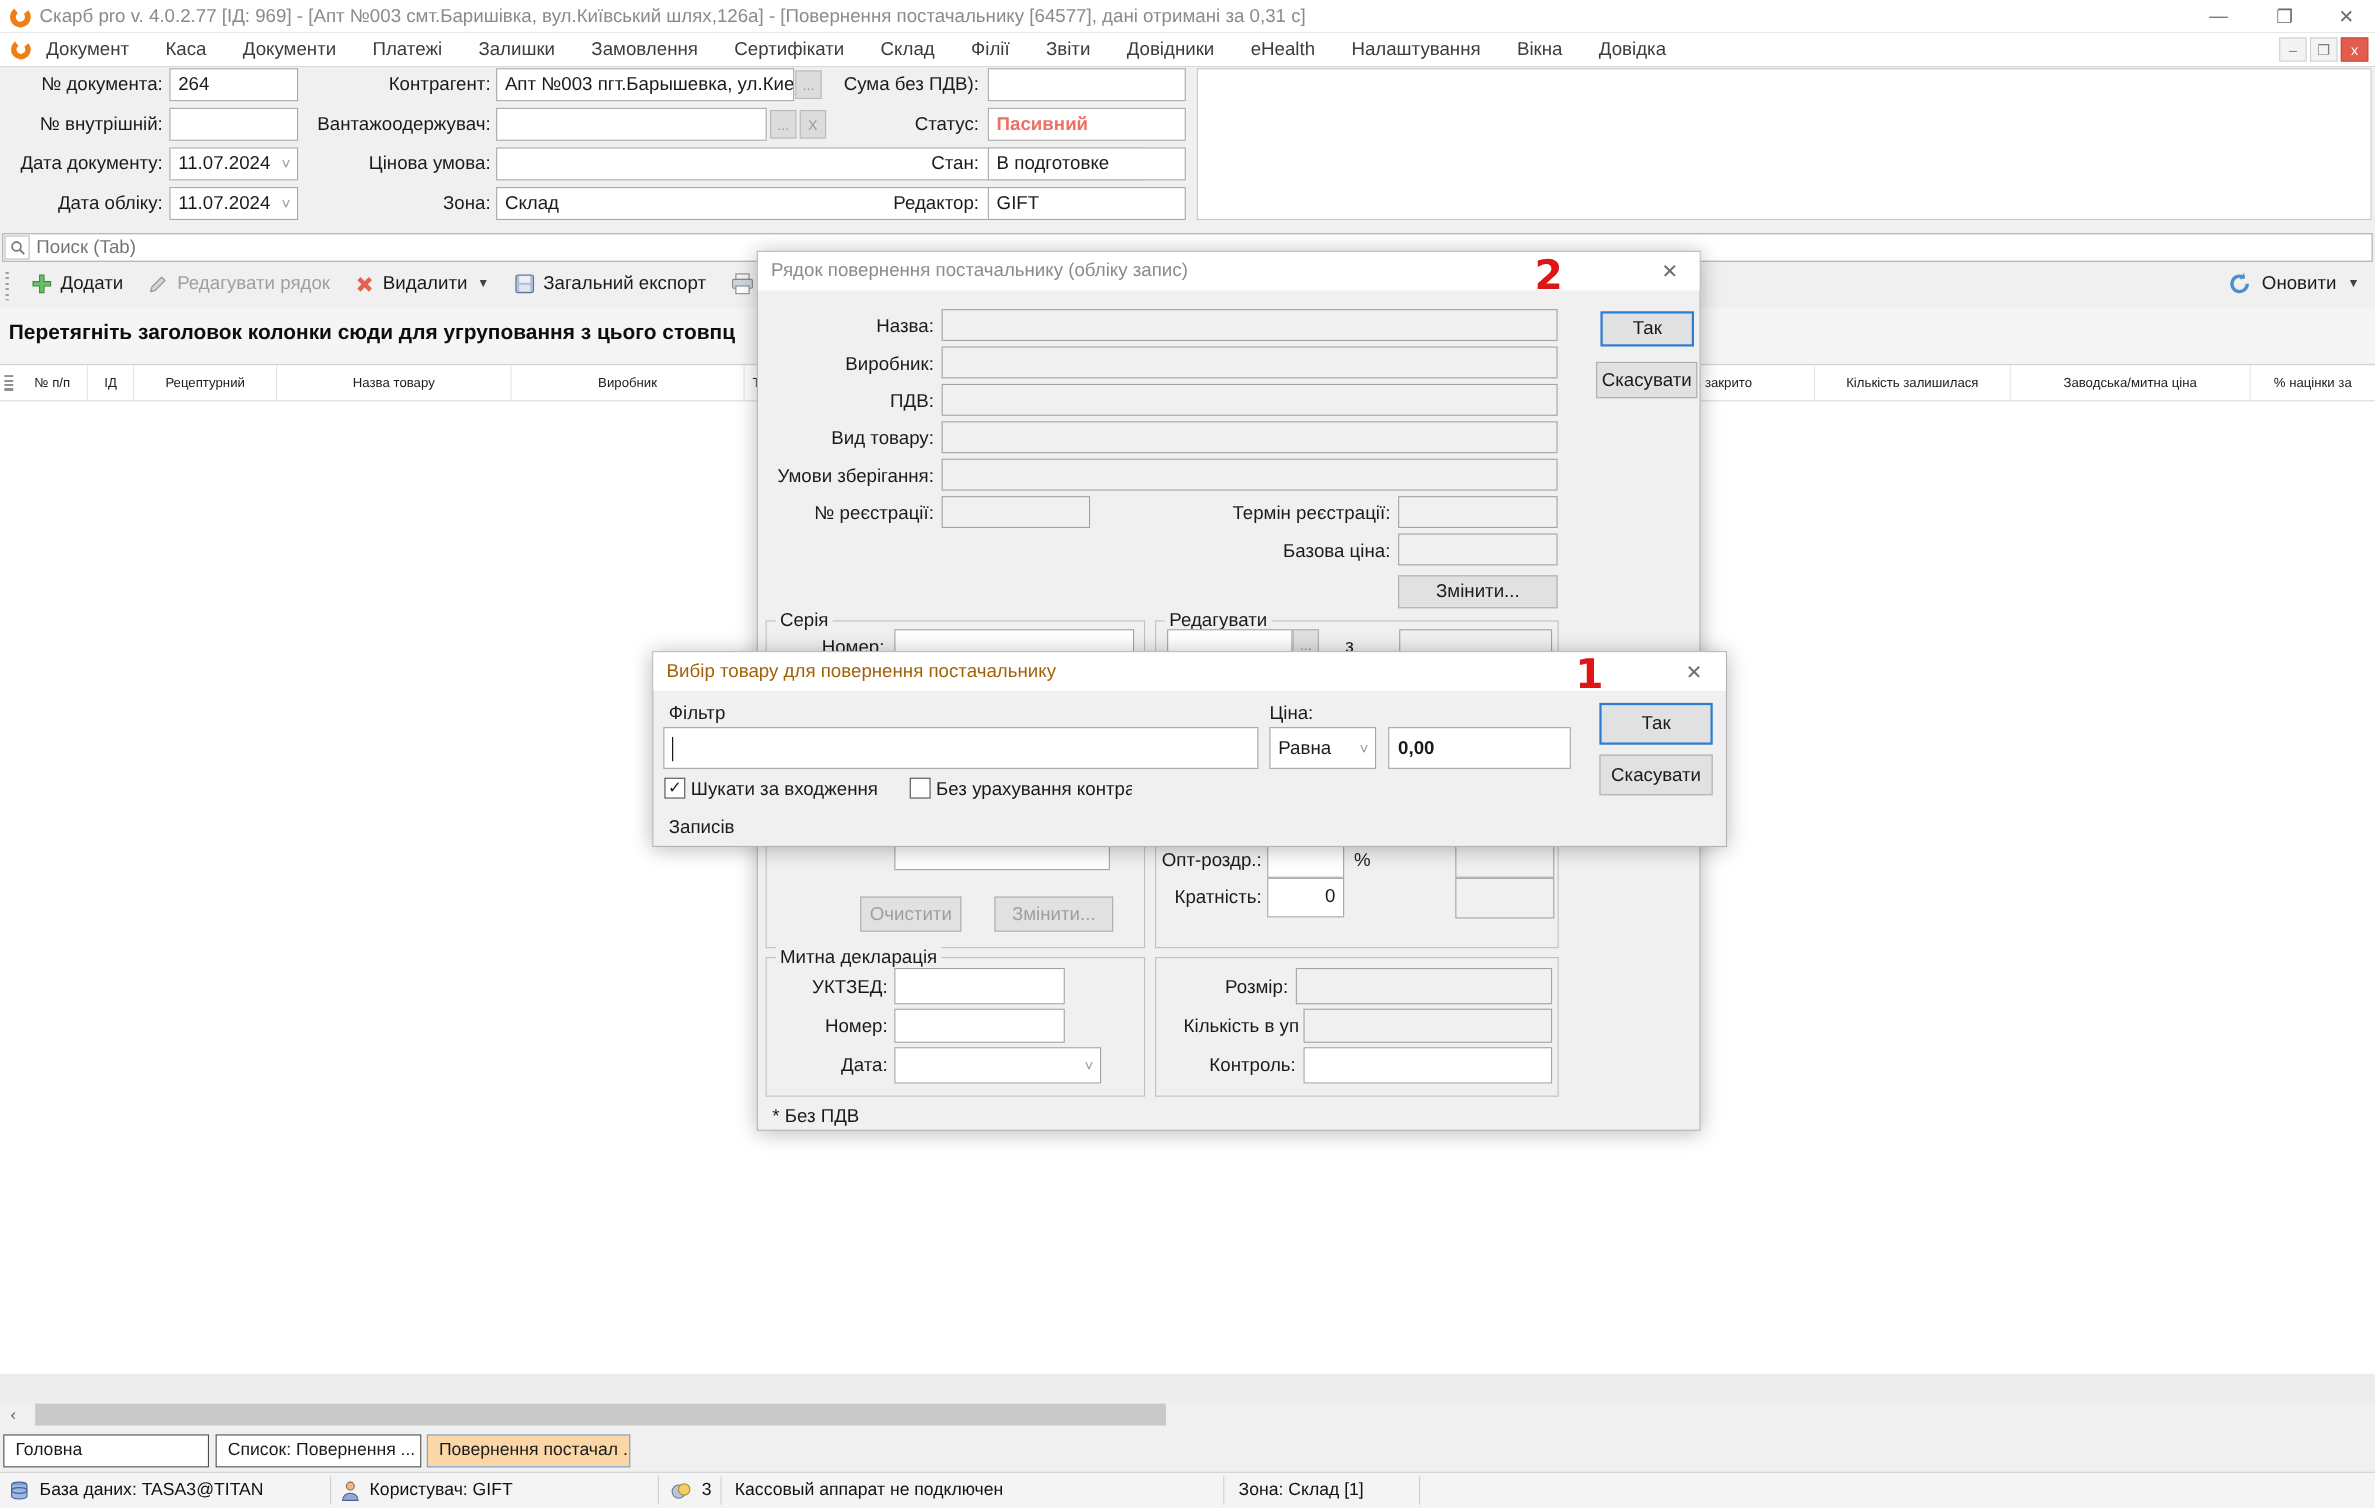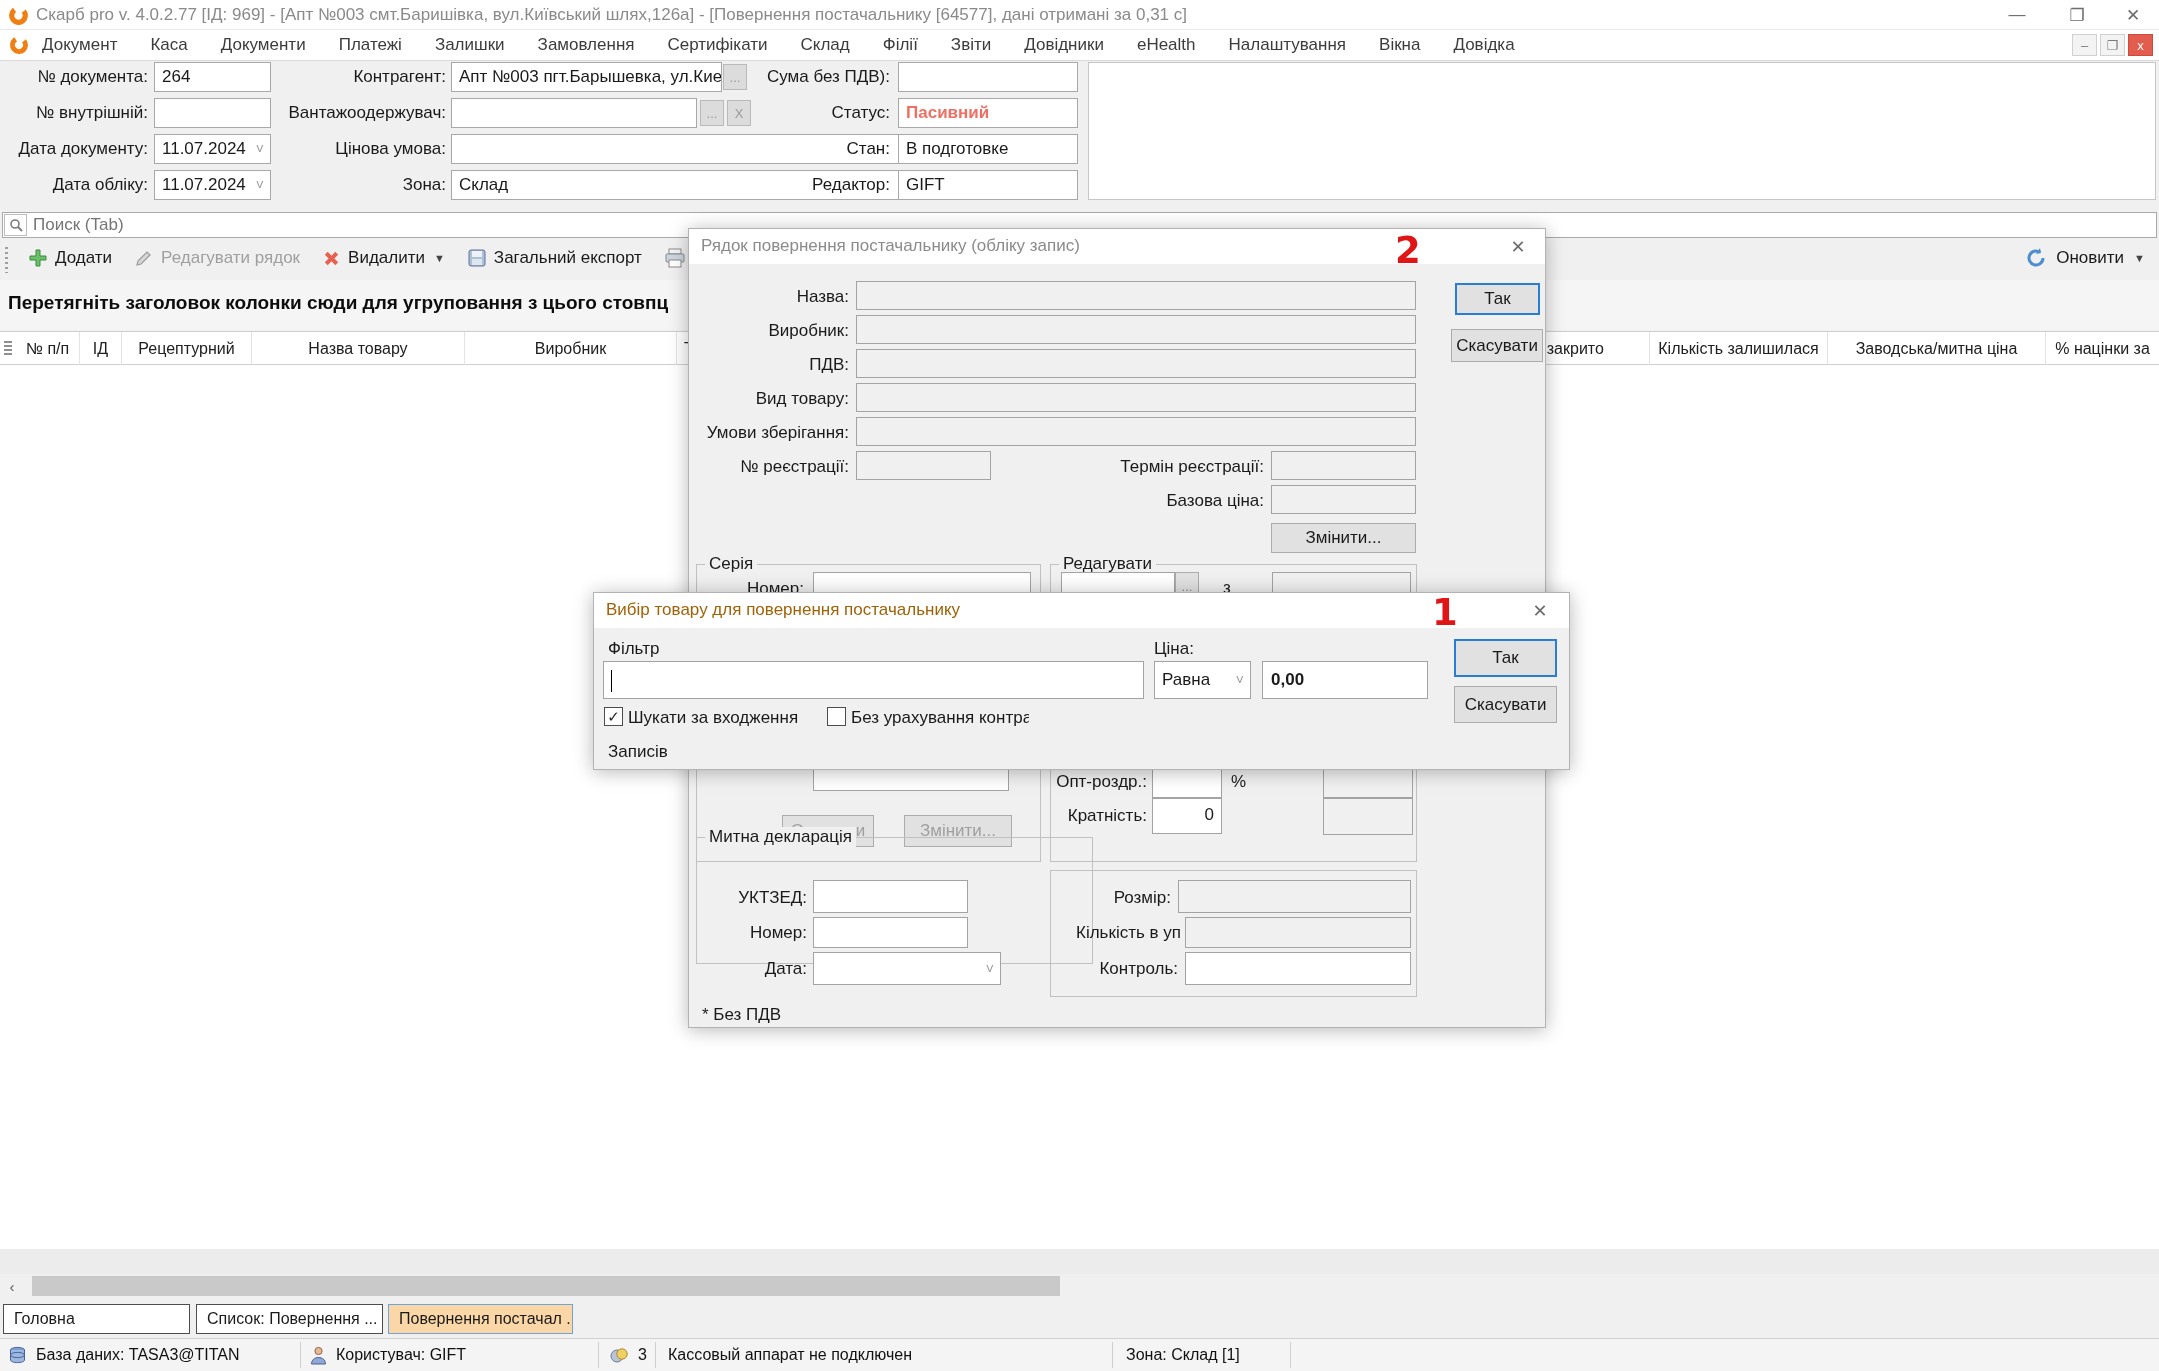--- a/index.html
+++ b/index.html
@@ -42,21 +42,21 @@
   .tb-item { display:flex; align-items:center; gap:7px; padding:4px 6px; }
   .tb-item .t { white-space:nowrap; }
   .tb-item.disabled .t { color:#9f9f9f; }
   .tb-caret { font-size:11px; color:#444; margin-left:2px; }
   .tb-refresh { position:absolute; right:14px; top:5px; display:flex; align-items:center; gap:8px; }
 
   
   .groupbar { left:0; top:280px; width:2159px; height:50px; background:#f5f5f5; }
   .grouphint { position:absolute; left:8px; top:12px; width:686px; overflow:hidden; font-weight:bold; font-size:19px; color:#0d0d0d; white-space:nowrap; }
   .gridheader { left:0; top:331px; width:2159px; height:34px; background:#ffffff; border-top:1px solid #cfcfcf; border-bottom:1px solid #cfcfcf; }
-  .hcell { position:absolute; top:0; height:41px; line-height:33px; text-align:center; font-size:16px; color:#202020; border-right:1px solid #e3e3e3; overflow:hidden; white-space:nowrap; }
+  .hcell { position:absolute; top:0; height:41px; line-height:33px; text-align:center; font-size:12px; color:#202020; border-right:1px solid #e3e3e3; overflow:hidden; white-space:nowrap; }
   .hgrip { position:absolute; left:4px; top:9px; width:8px; height:15px;
            background-image:repeating-linear-gradient(#8f8f8f 0 2px, transparent 2px 4px); }
   .gridbody { left:0; top:365px; width:2159px; height:884px; background:#ffffff; }
 
   
   .botband { left:0; top:1249px; width:2159px; height:25px; background:#ececec; }
   .hscroll { left:0; top:1274px; width:2159px; height:24px; background:#f0f0f0; }
   .hscroll .larr { position:absolute; left:0; top:0; width:24px; height:24px; display:flex; align-items:center; justify-content:center; color:#5a5a5a; font-size:15px; }
   .hscroll .thumb { position:absolute; left:32px; top:2px; width:1028px; height:20px; background:#c9c9c9; }
   .tabbar { left:0; top:1303px; width:2159px; height:33px; background:#f0f0f0; }
@@ -363,21 +363,21 @@
   <div class="dlbl" style="left:534px;top:349px;width:20px;text-align:left;">з</div>
   <div class="dinp" style="left:583px;top:343px;width:139px;height:29px;"></div>
   <div class="dlbl" style="left:358px;top:543px;width:100px;">Опт-роздр.:</div>
   <div class="dinp white" style="left:463px;top:532px;width:70px;height:37px;"></div>
   <div class="dlbl" style="left:542px;top:543px;width:24px;text-align:left;">%</div>
   <div class="dinp" style="left:634px;top:524px;width:90px;height:45px;"></div>
   <div class="dlbl" style="left:362px;top:577px;width:96px;">Кратність:</div>
   <div class="dinp white" style="left:463px;top:569px;width:70px;height:36px;text-align:right;padding:6px 7px 0 0;">0</div>
   <div class="dinp" style="left:634px;top:569px;width:90px;height:37px;"></div>
 
-  <div class="grp" style="left:7px;top:608px;width:397px;height:127px;">
+  <div class="grp" style="left:7px;top:641px;width:345px;height:127px;">
     <span class="legend">Митна декларація</span>
   </div>
   <div class="dlbl" style="left:20px;top:659px;width:98px;">УКТЗЕД:</div>
   <div class="dinp white" style="left:124px;top:651px;width:155px;height:33px;"></div>
   <div class="dlbl" style="left:20px;top:694px;width:98px;">Номер:</div>
   <div class="dinp white" style="left:124px;top:688px;width:155px;height:31px;"></div>
   <div class="dlbl" style="left:20px;top:730px;width:98px;">Дата:</div>
   <div class="dinp white" style="left:124px;top:723px;width:188px;height:33px;">
     <span class="chev">˅</span>
   </div>

